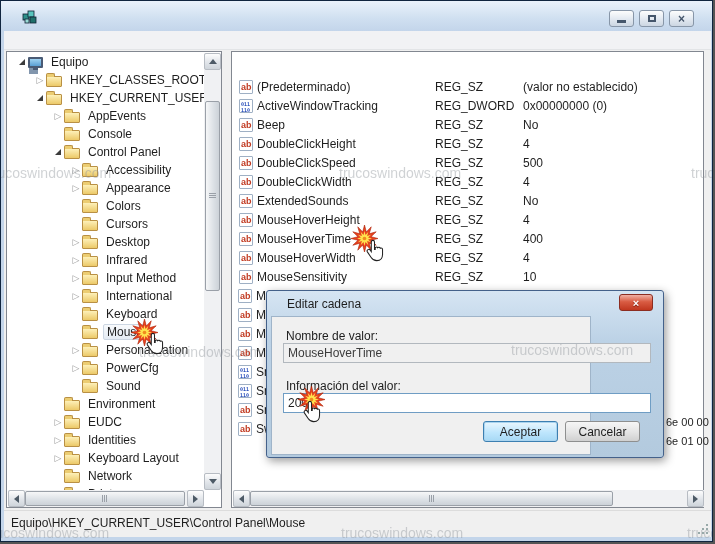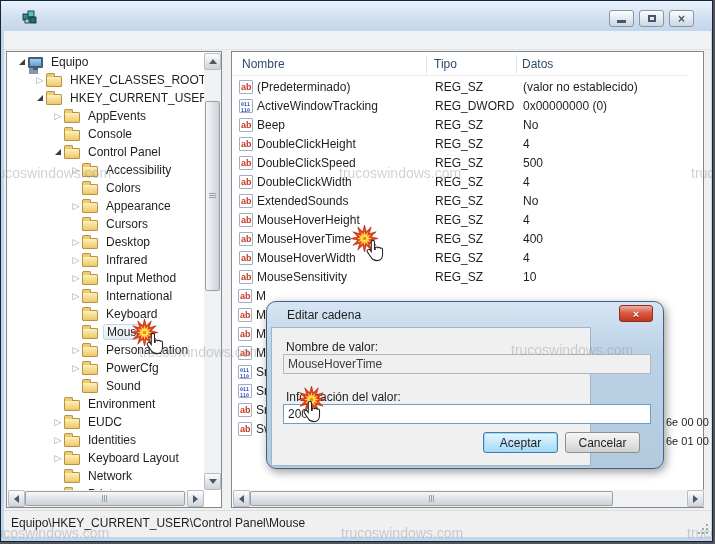--- a/index.html
+++ b/index.html
@@ -84,22 +84,22 @@
   .status-text{position:absolute;left:7px;top:5px;}
   .grip-corner{position:absolute;right:2px;bottom:3px;width:11px;height:11px;
     background:
      radial-gradient(circle at 9px 2px,#9aa 1px,transparent 1.4px),
      radial-gradient(circle at 9px 6px,#9aa 1px,transparent 1.4px),
      radial-gradient(circle at 5px 6px,#9aa 1px,transparent 1.4px),
      radial-gradient(circle at 9px 10px,#9aa 1px,transparent 1.4px),
      radial-gradient(circle at 5px 10px,#9aa 1px,transparent 1.4px),
      radial-gradient(circle at 1px 10px,#9aa 1px,transparent 1.4px);}
   
-  .dialog{position:absolute;left:265px;top:300px;width:398px;height:168px;z-index:10;
-    border:1px solid #44618a;border-radius:10px;
+  .dialog{position:absolute;left:265px;top:289px;width:398px;height:168px;z-index:10;
+    border:1px solid #44618a;border-radius:3px;
     background:linear-gradient(#d6e5f3,#bcd2e6 30%,#b3cade);box-shadow:2px 3px 10px rgba(0,0,0,.4);}
   .dlg-title{position:absolute;left:20px;top:6px;font-size:12px;color:#1e1e1e;}
   .dlg-close{position:absolute;left:352px;top:3px;width:34px;height:17px;border:1px solid #8c2d21;border-radius:3px;
     background:linear-gradient(#f0b0a4,#d95c43 45%,#c0371f);color:#fff;font-weight:bold;font-size:11px;
     display:flex;align-items:center;justify-content:center;text-shadow:0 1px 1px #7a1d10;}
   .dlg-body{position:absolute;left:4px;top:25px;width:320px;height:139px;background:#f0f0f0;border:1px solid #9fb4c9;}
   .dlg-label{position:absolute;left:14px;color:#1e1e1e;}
   .dlg-input{position:absolute;left:11px;width:368px;height:20px;border:1px solid #b2b8be;
     padding:2px 4px;font-size:12px;color:#1e1e1e;display:flex;align-items:center;}
   .dlg-input.ro{background:#f0f0f0;color:#3c3c3c;}
@@ -188,31 +188,31 @@
           <span class="expander"></span>
           <span class="ticon"></span>
           <span class="tlabel">Control Panel</span>
         </div>
         <div class="tree-row exp-closed icon-folder" style="--i: 6; --lvl: 3;">
           <span class="pad"></span>
           <span class="expander"></span>
           <span class="ticon"></span>
           <span class="tlabel">Accessibility</span>
         </div>
+        <div class="tree-row exp-closed icon-folder" style="--i: 7; --lvl: 3;">
+          <span class="pad"></span>
+          <span class="expander"></span>
+          <span class="ticon"></span>
+          <span class="tlabel">Appearance</span>
+        </div>
         <div class="tree-row exp-none icon-folder" style="--i: 8; --lvl: 3;">
           <span class="pad"></span>
           <span class="expander"></span>
           <span class="ticon"></span>
           <span class="tlabel">Colors</span>
-        </div>
-        <div class="tree-row exp-closed icon-folder" style="--i: 7; --lvl: 3;">
-          <span class="pad"></span>
-          <span class="expander"></span>
-          <span class="ticon"></span>
-          <span class="tlabel">Appearance</span>
         </div>
         <div class="tree-row exp-none icon-folder" style="--i: 9; --lvl: 3;">
           <span class="pad"></span>
           <span class="expander"></span>
           <span class="ticon"></span>
           <span class="tlabel">Cursors</span>
         </div>
         <div class="tree-row exp-closed icon-folder" style="--i: 10; --lvl: 3;">
           <span class="pad"></span>
           <span class="expander"></span>
@@ -324,27 +324,20 @@
       <div class="thumb-h" style="left:17px;width:160px;">
           <span class="grip-h"></span>
         </div>
       <div class="sb-btn" style="left:179px;top:0;">
           <span class="tri tri-right"></span>
         </div>
     </div>
   </div>
 
   <div class="pane list-pane">
-    <div class="list-header">
-      <span class="hcell" style="left:9px;">Nombre</span>
-      <span class="hcell" style="left:201px;">Tipo</span>
-      <span class="hcell" style="left:289px;">Datos</span>
-      <span class="hsep" style="left:193px;"></span>
-      <span class="hsep" style="left:283px;"></span>
-    </div>
 
     <div class="lrow icon-ab" style="--i: 0;">
         <span class="vicon ab"></span>
         <span class="rname">(Predeterminado)</span>
         <span class="rtype">REG_SZ</span>
         <span class="rdata">(valor no establecido)</span>
       </div>
       <div class="lrow icon-bin" style="--i: 1;">
         <span class="vicon bin"></span>
         <span class="rname">ActiveWindowTracking</span>

